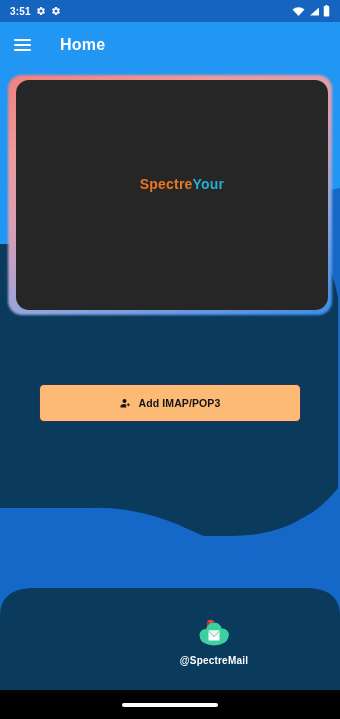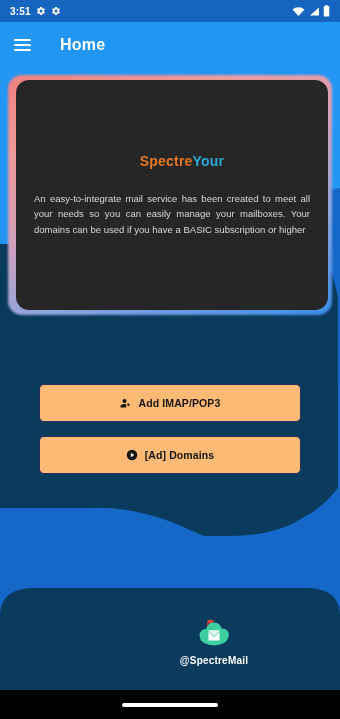--- a/index.html
+++ b/index.html
@@ -276,45 +276,35 @@
     </div>
     <div class="app-title">Home</div>
   </div>
 
   <div class="card-wrap">
     <div class="card-glow"></div>
     <div class="info-card">
       <div class="brand">
         <span class="part-a">Spectre</span><span class="part-b">Your</span>
       </div>
-      <div class="card-desc">An easy-to-integrate mail service has been created to meet all your needs so you can easily manage your mailboxes. Your domains can be used if you have a BASIC subscription or higher</div>
     </div>
   </div>
 
   <div class="actions">
 
     <div class="action-btn">
       <span class="btn-icon">
         <svg width="12" height="12" viewBox="0 0 24 24" fill="#141414">
           <path d="M9 12a4 4 0 1 0 0-8 4 4 0 0 0 0 8zm0 2c-3.3 0-8 1.7-8 4.2V21h11.3v-2.8C12.3 15.7 12.3 14 9 14z"></path>
           <path d="M17.5 12.5h-1.8v2.2h-2.2v1.8h2.2v2.2h1.8v-2.2h2.2v-1.8h-2.2z"></path>
         </svg>
       </span>
       <span class="btn-label">Add IMAP/POP3</span>
     </div>
 
-    <div class="action-btn">
-      <span class="btn-icon">
-        <svg width="12" height="12" viewBox="0 0 24 24">
-          <circle cx="12" cy="12" r="10.5" fill="#141414"></circle>
-          <path d="M9.6 7.4 16.6 12 9.6 16.6z" fill="#FCF6EC"></path>
-        </svg>
-      </span>
-      <span class="btn-label">[Ad] Domains</span>
-    </div>
 
   </div>
 
   <div class="footer">
     <svg class="footer-logo" width="40" height="32" viewBox="0 0 40 32">
       <path d="M13.5 4.5 C15.6 3.4 18.6 3.4 20.4 5.8 C18.2 6.4 16.4 7.8 15.4 9.6 C14.8 7.4 14.2 5.8 13.5 4.5 Z" fill="#E8463C"></path>
       <path d="M13.0 4.2 C13.8 6.2 14.4 8.4 14.8 10.6 L13.2 10.8 C13.0 8.4 12.9 6.2 13.0 4.2 Z" fill="#C93A32"></path>
       <ellipse cx="20" cy="21" rx="14" ry="8.5" fill="#3ECFA0"></ellipse>
       <circle cx="11.5" cy="19" r="6" fill="#3ECFA0"></circle>
       <circle cx="20" cy="14.5" r="8" fill="#3ECFA0"></circle>

